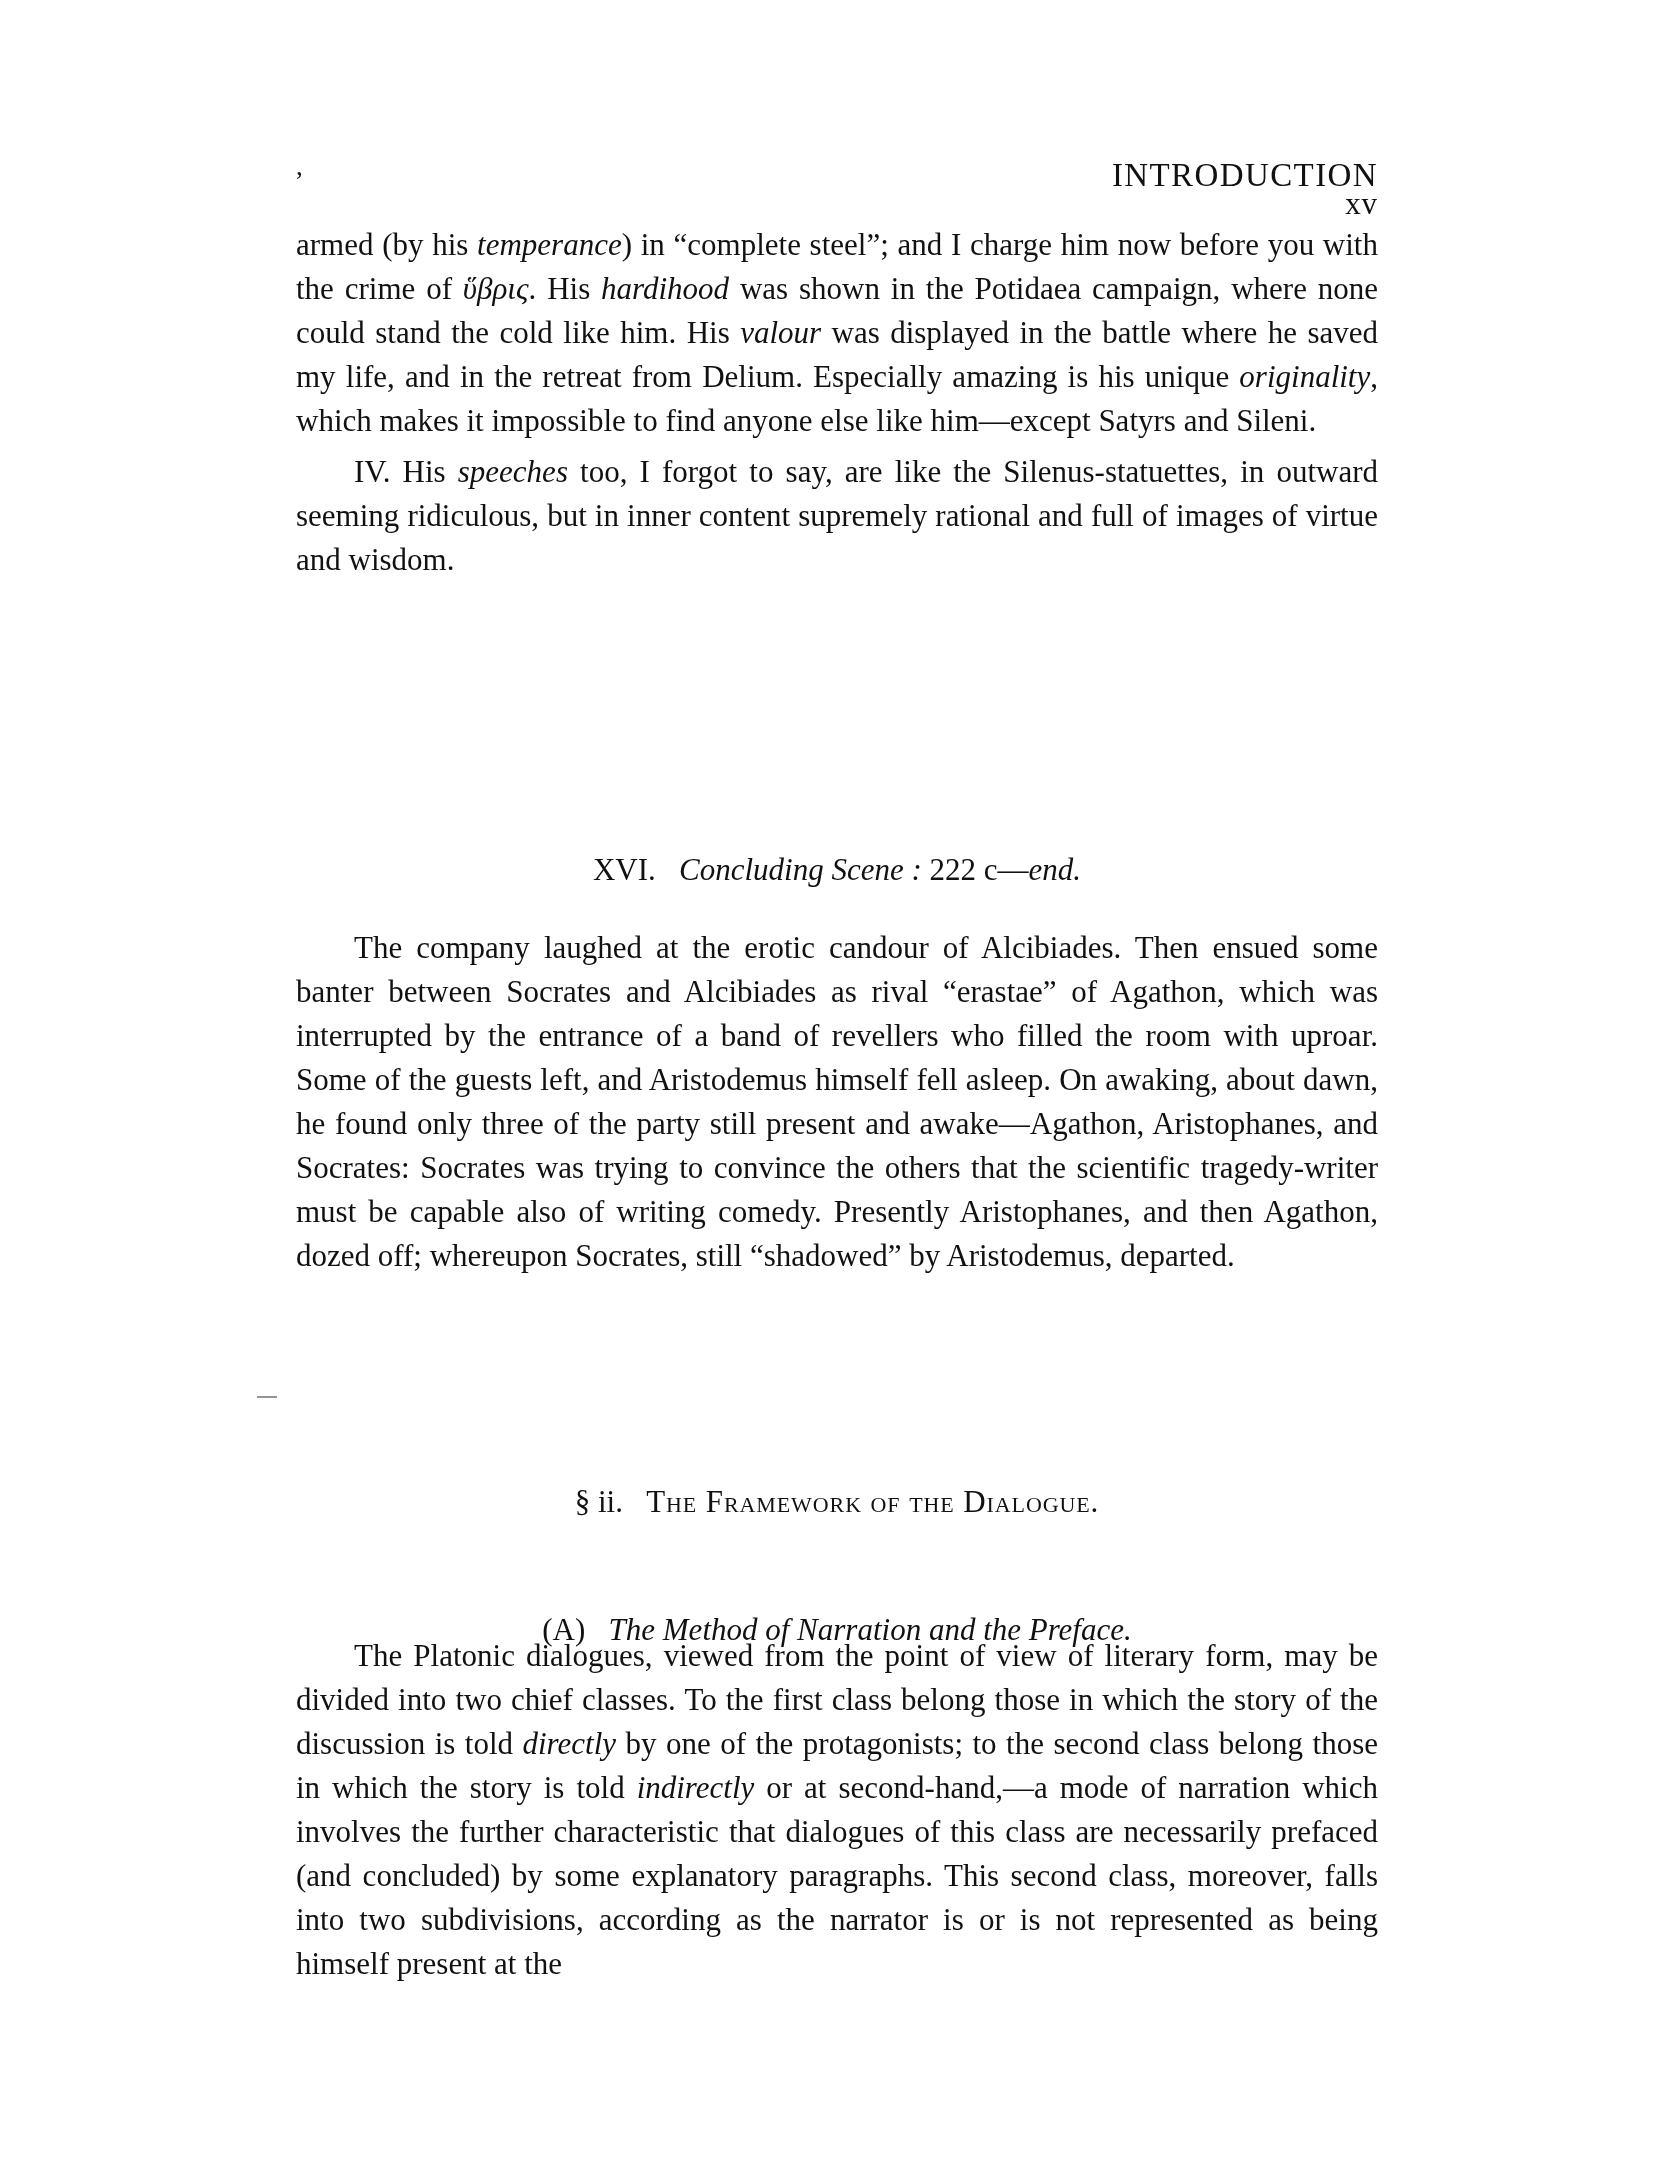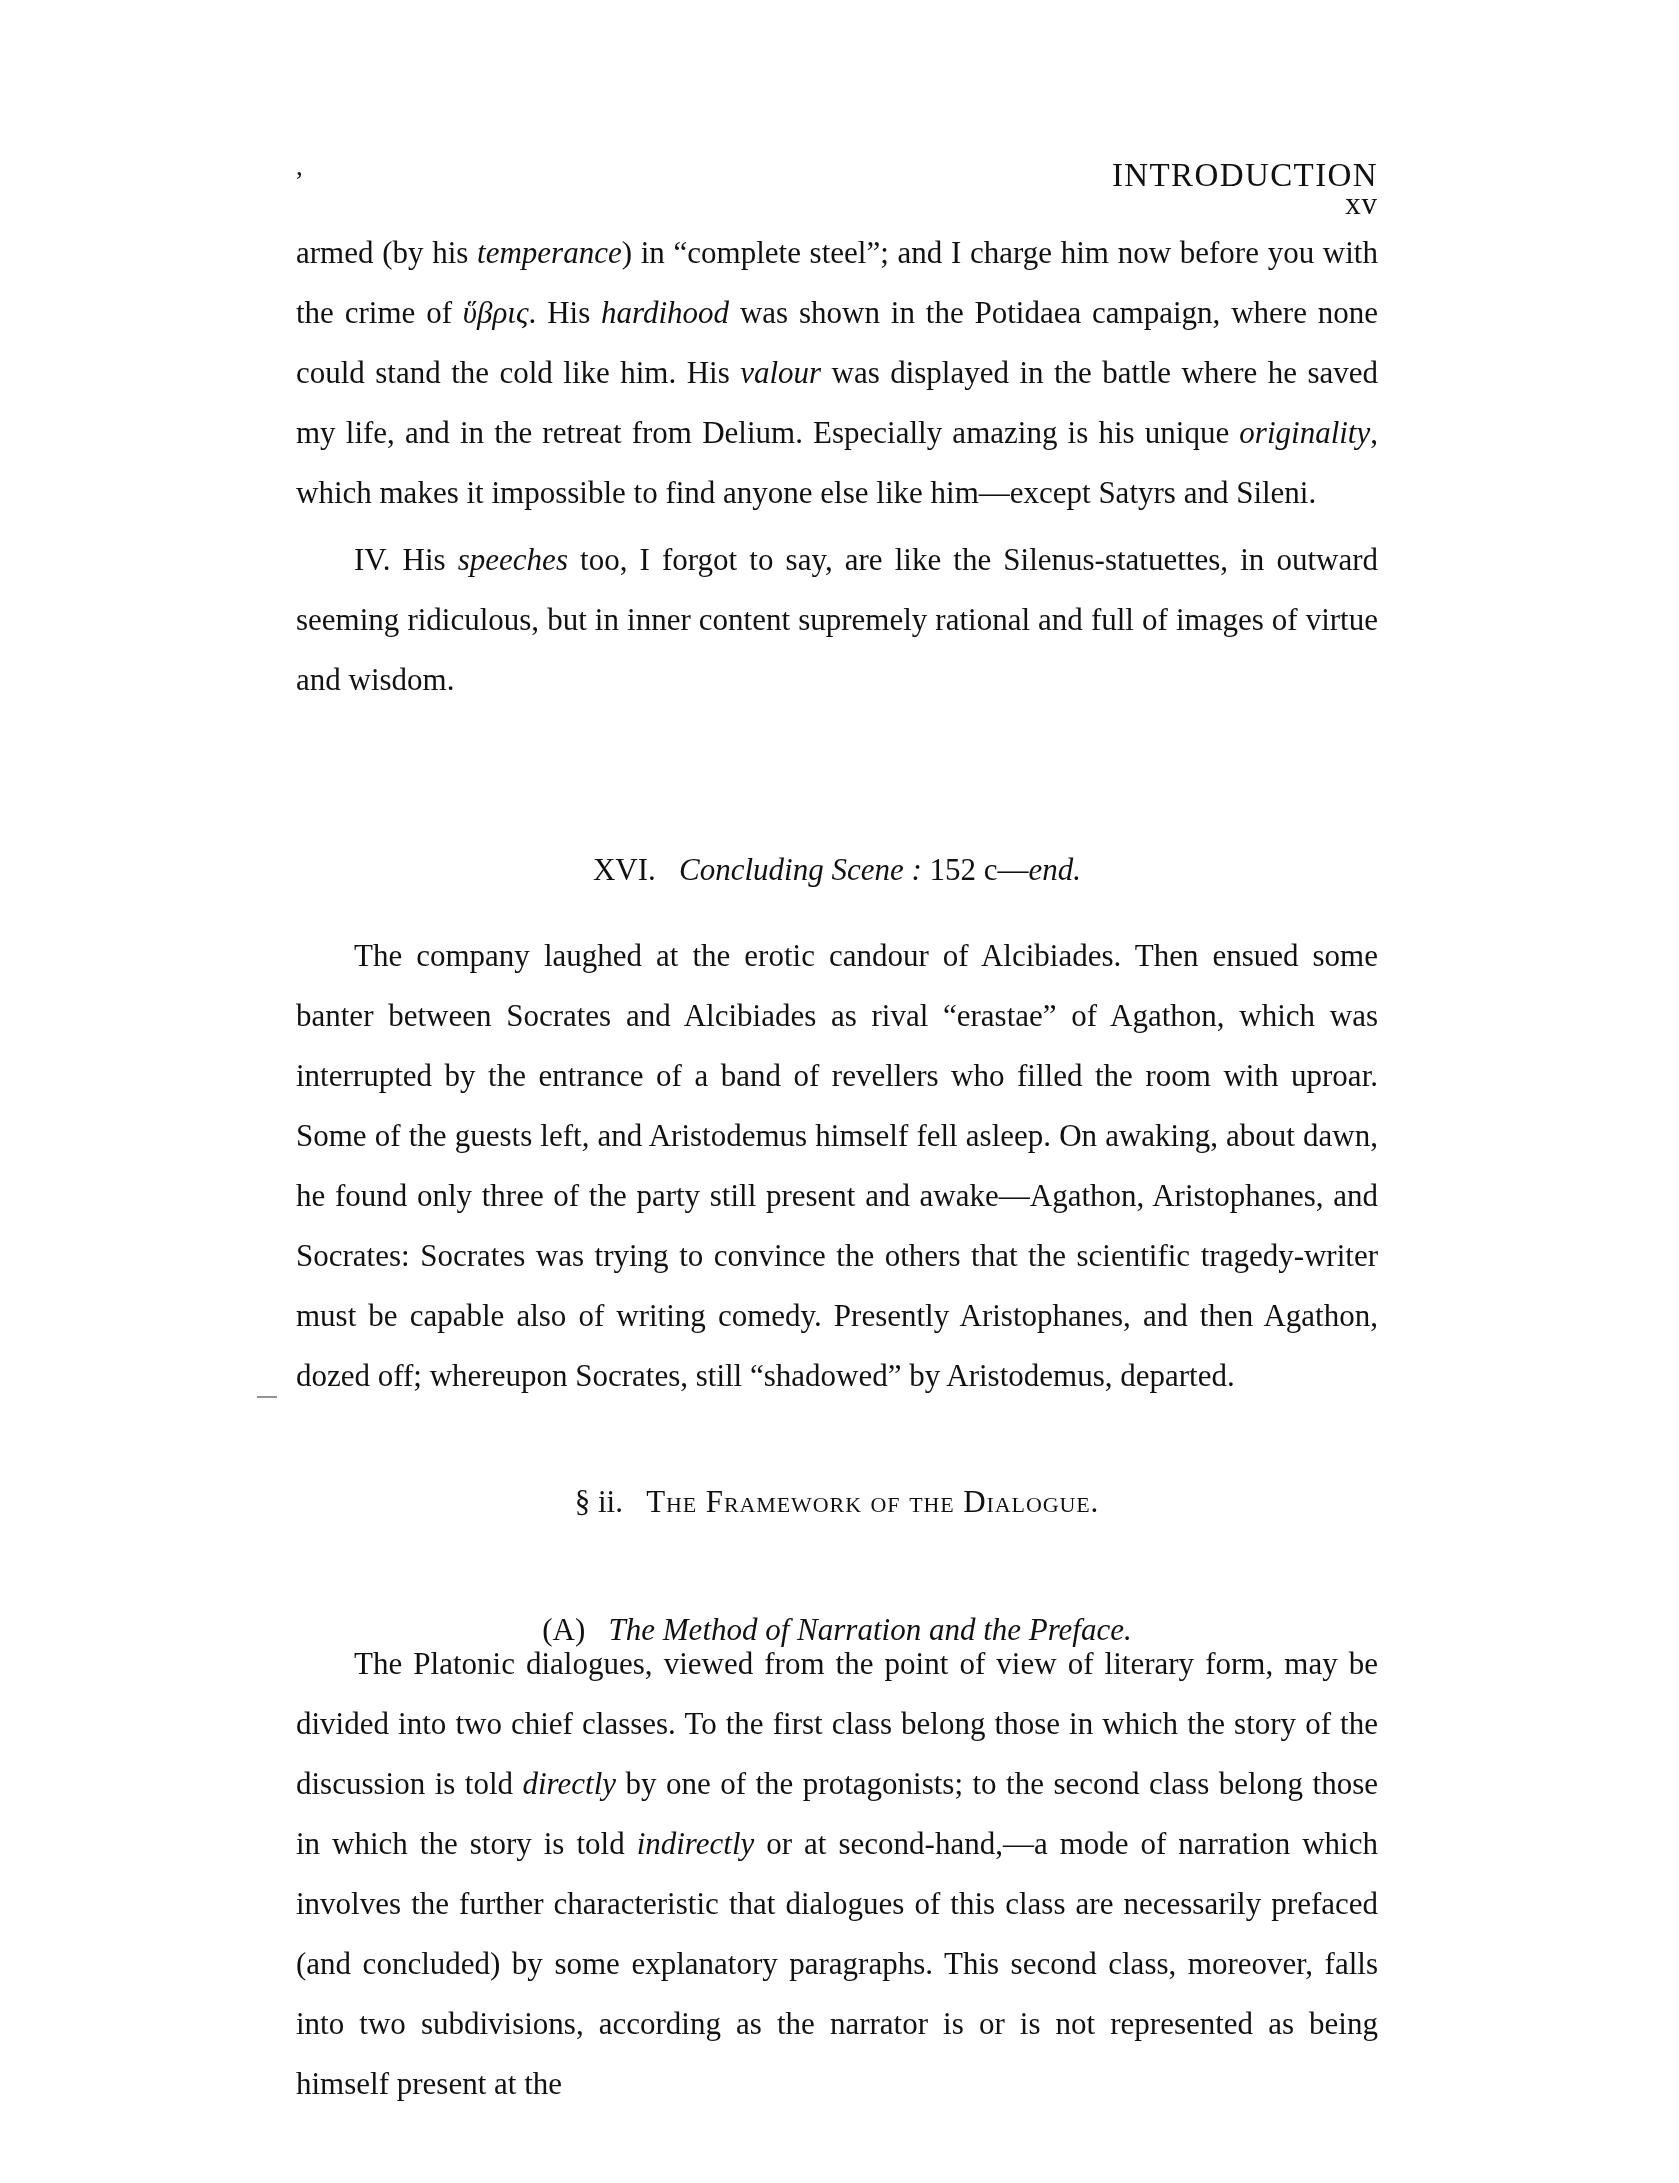--- a/index.html
+++ b/index.html
@@ -11,21 +11,21 @@
   .page { position: absolute; left: 0; top: 0; width: 1679px; height: 2184px; }
   .header {
     position: absolute; top: 145px; left: 296px; width: 1082px; height: 45px;
     font-size: 33px; letter-spacing: 0.9px;
   }
   .header .tick { position: absolute; left: 0; top: 5.5px; font-size: 27px; }
   .header .title { position: absolute; left: 0; right: 0; text-align: right; top: 0; letter-spacing: 1.4px; margin-top: 12px; }
   .header .pgno { position: absolute; right: 0; top: 0; font-size: 31px; margin-top: 41px; }
   .body {
     position: absolute; left: 296px; width: 1082px;
-    font-size: 31px; line-height: 60px;
+    font-size: 31px; line-height: 44px;
   }
   .body p { margin: 0; text-align: justify; text-align-last: left; }
   .body .indent { text-indent: 58px; }
   .gap-s { height: 7.3px; }
   .heading {
     text-align: center; font-size: 31px; line-height: 44px;
   }
   .sc { font-variant: small-caps; letter-spacing: 0.9px; }
   .it { font-style: italic; }
   .mark {
@@ -47,21 +47,21 @@
   <div class="body" style="top:223px;">
     <p><span>armed (by his </span><span class="it">temperance</span><span>) in “complete steel”; and I charge him now before you with the crime of </span><span class="it">ὕβρις</span><span>.  His </span><span class="it">hardihood</span><span> was shown in the Potidaea campaign, where none could stand the cold like him.  His </span><span class="it">valour</span><span> was displayed in the battle where he saved my life, and in the retreat from Delium.  Especially amazing is his unique </span><span class="it">originality</span><span>, which makes it impossible to find anyone else like him—except Satyrs and Sileni.</span></p>
     <div class="gap-s"></div>
     <p class="indent"><span>IV.</span><span>  His </span><span class="it">speeches</span><span> too, I forgot to say, are like the Silenus-statuettes, in outward seeming ridiculous, but in inner content supremely rational and full of images of virtue and wisdom.</span></p>
     <div class="gap-s"></div>
   </div>
 
   <div class="body heading" style="top:848px;">
     <span>XVI.</span>&nbsp;&nbsp;
     <span class="it">Concluding Scene :</span>
-    <span>152 c</span><span>—</span><span class="it">end.</span>
+    <span>222 c</span><span>—</span><span class="it">end.</span>
   </div>
 
   <div class="body" style="top:926px;">
     <p class="indent">The company laughed at the erotic candour of Alcibiades.  Then ensued some banter between Socrates and Alcibiades as rival “erastae” of Agathon, which was interrupted by the entrance of a band of revellers who filled the room with uproar.  Some of the guests left, and Aristodemus himself fell asleep.  On awaking, about dawn, he found only three of the party still present and awake—Agathon, Aristophanes, and Socrates: Socrates was trying to convince the others that the scientific tragedy-writer must be capable also of writing comedy. Presently Aristophanes, and then Agathon, dozed off; whereupon Socrates, still “shadowed” by Aristodemus, departed.</p>
   </div>
 
   <div class="mark"></div>
 
   <div class="body heading" style="top:1480px;">
     <span>§ ii.</span>&nbsp;&nbsp;

